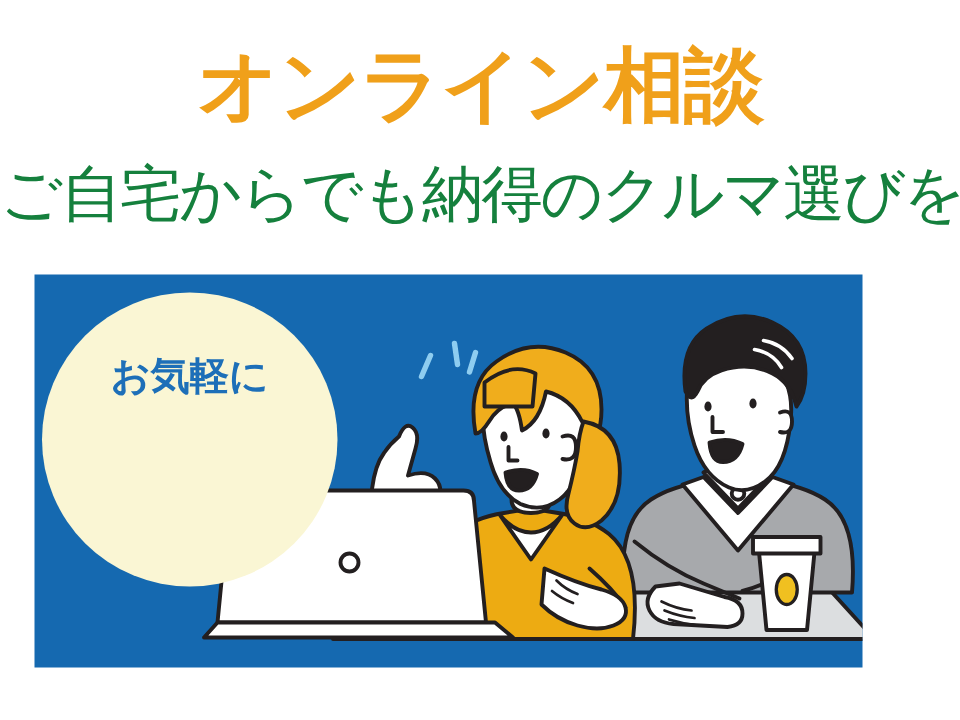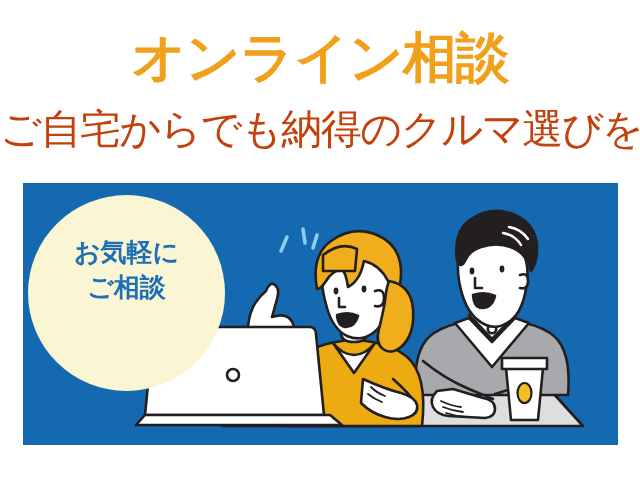--- a/index.html
+++ b/index.html
@@ -37,34 +37,35 @@
   }
   .subheadline {
     position: absolute;
     left: 0;
     top: 104px;
     width: 640px;
     text-align: center;
     font-size: 41px;
     line-height: 50px;
     font-weight: normal;
-    color: #c2410c;
+    color: #15803d;
     letter-spacing: -1.5px;
     white-space: nowrap;
   }
 
   
   .panel {
     position: absolute;
     left: 23px;
     top: 183px;
-    width: 595px;
+    width: 552px;
     height: 262px;
     background: #1569b0;
     overflow: hidden;
+    font-family: Liberation Mono, monospace;
   }
 
   
   .callout {
     position: absolute;
     left: 5px;
     top: 12px;
     width: 197px;
     height: 196px;
     border-radius: 50%;
@@ -189,18 +190,17 @@
 
         <path d="M483 185 h37 l-5 52 h-27 z" fill="#ffffff" stroke="#231f20"></path>
         <path d="M479 175 h45 v11 h-45 z" fill="#ffffff" stroke="#231f20"></path>
         <ellipse cx="501.5" cy="210" rx="7" ry="10" fill="#f0c020" stroke="#231f20" stroke-width="2.2"></ellipse>
       </g>
     </svg>
 
     <div class="callout">
       <div class="callout-text">
         <span class="ln">お気軽に</span>
-        <span class="ln">ご相談</span>
       </div>
     </div>
 
   </div>
 </div>
 
 </body></html>

